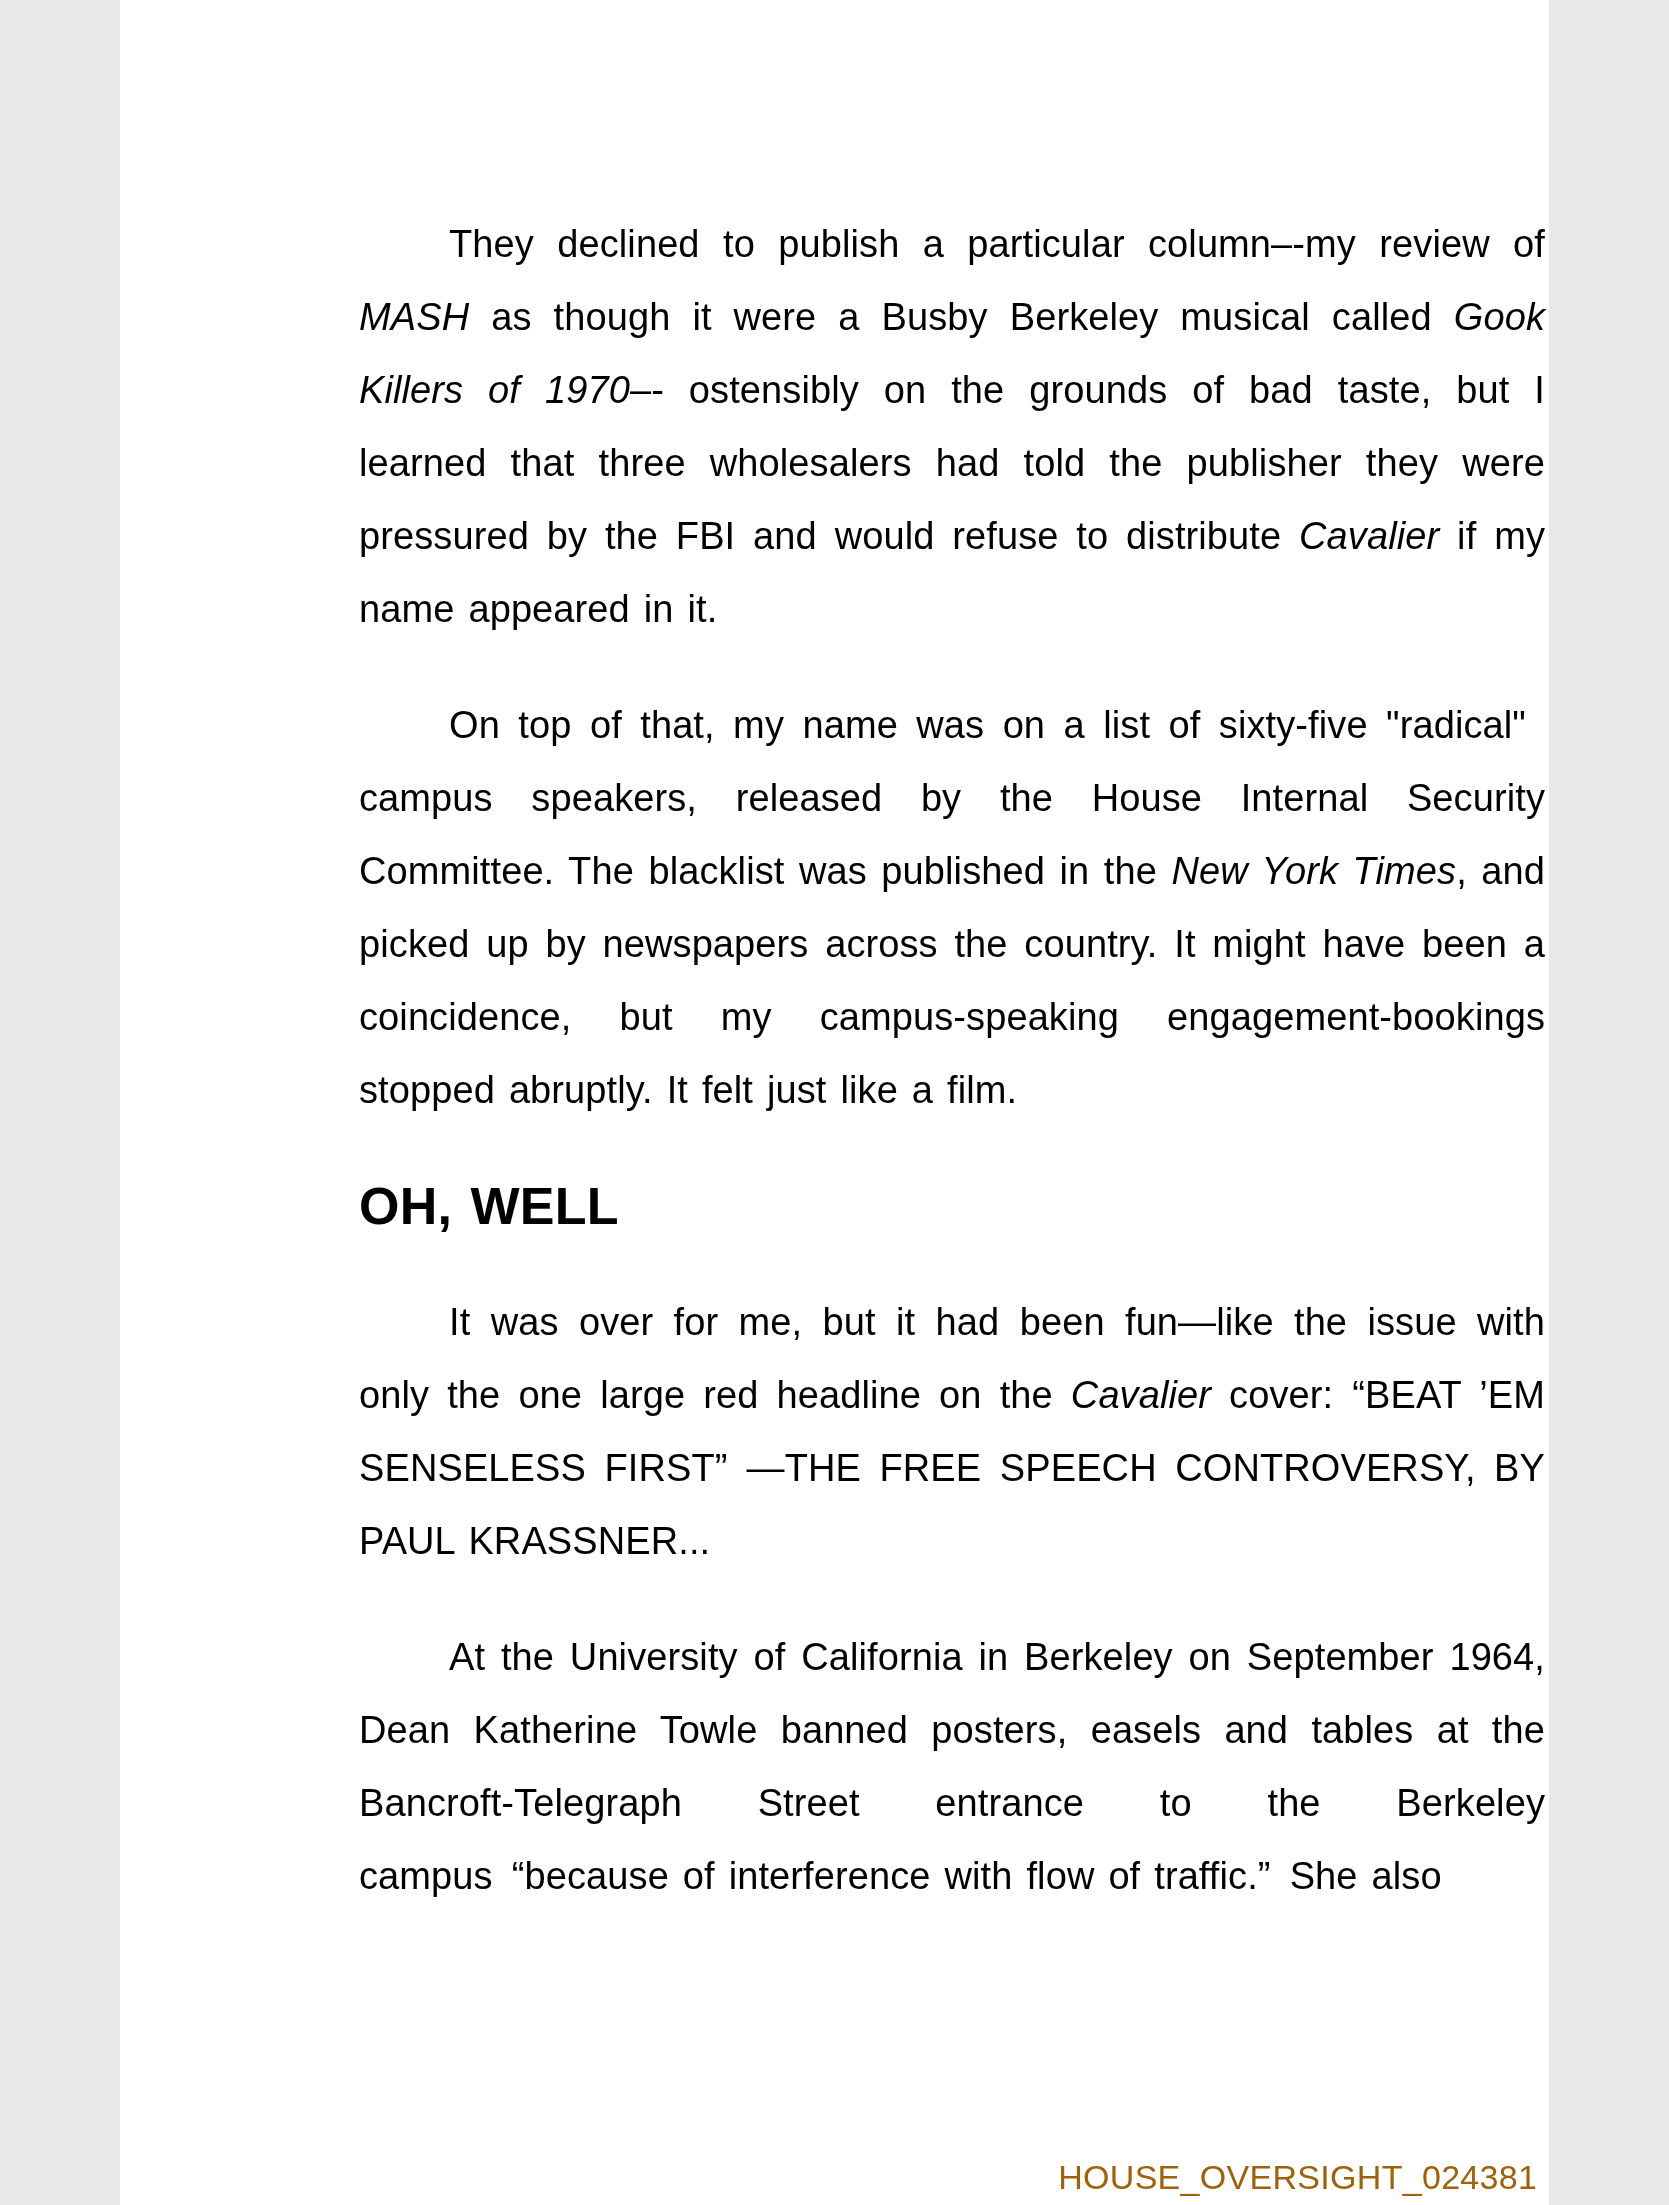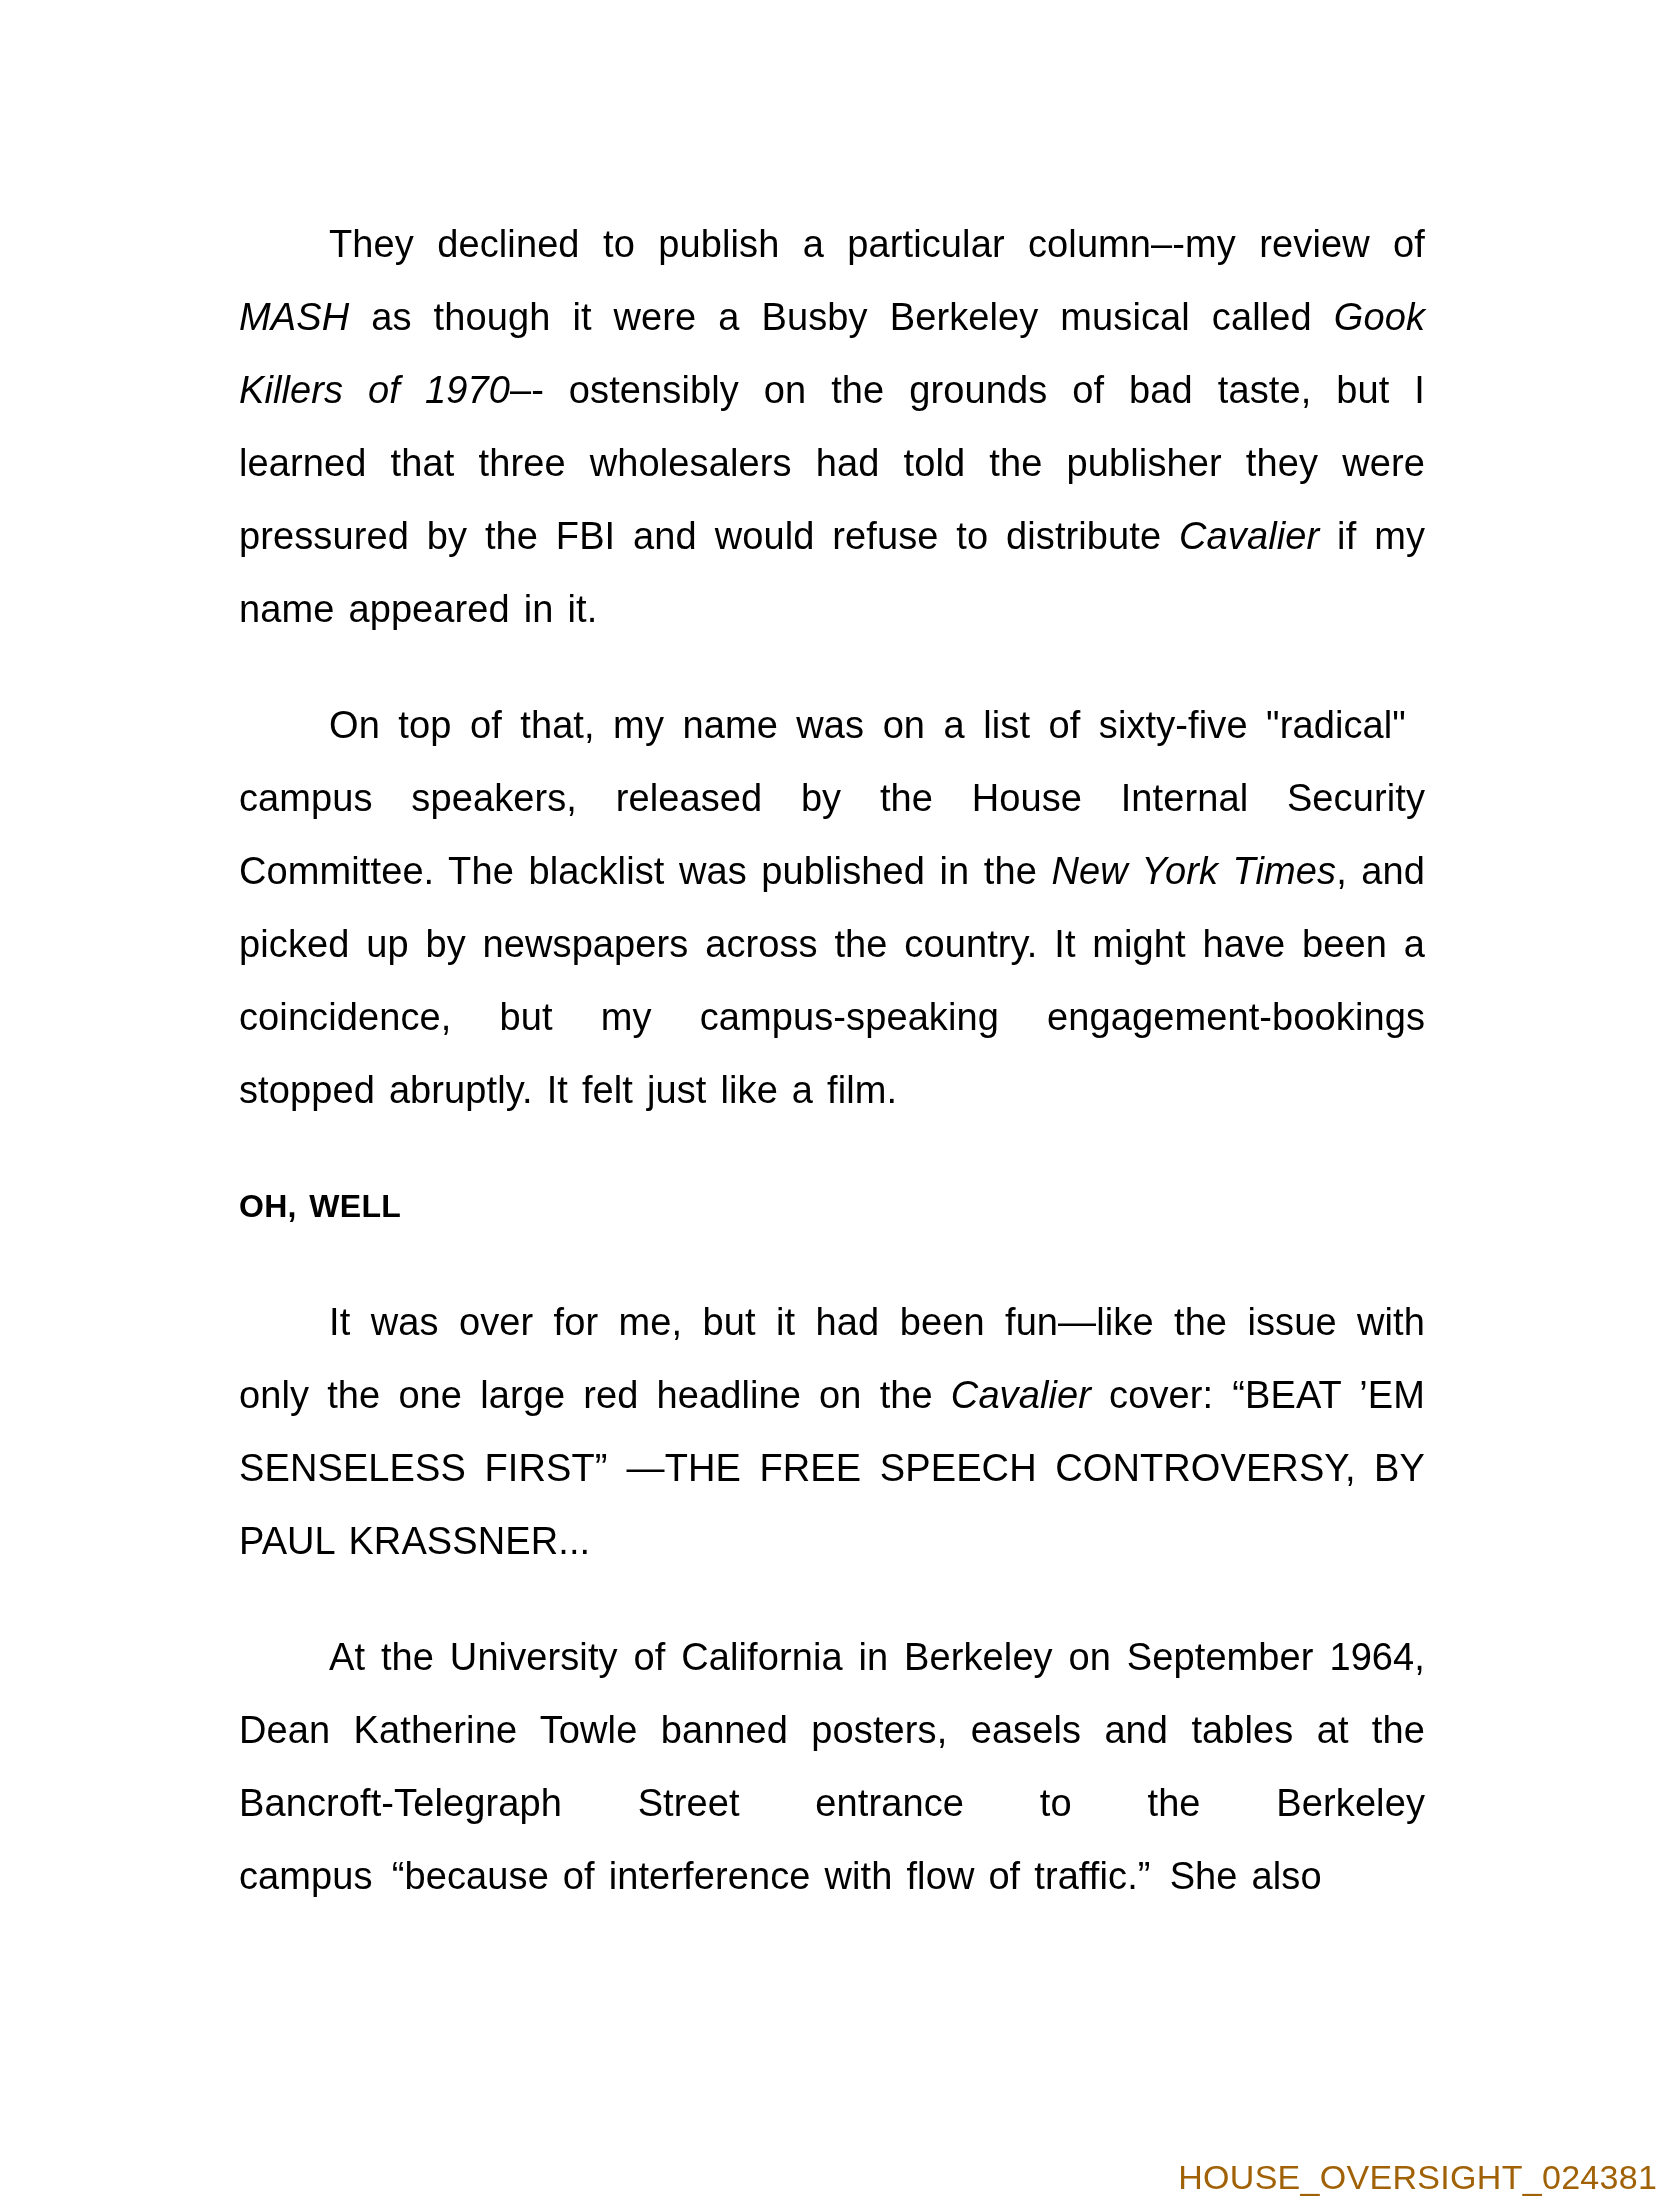--- a/index.html
+++ b/index.html
@@ -1,18 +1,18 @@
 <!DOCTYPE html>
 <html style="font-size:10.5px"><head>
 <meta charset="utf-8">
 <style>
   html, body { margin: 0; padding: 0; background: #e8e8e8; }
   .page {
     position: relative;
-    width: 1669px;
+    width: 1429px;
     height: 2205px;
     margin: 0 auto;
     background: #ffffff;
     color: #000000;
     font-family: "Liberation Sans", sans-serif;
     overflow: hidden;
   }
   .doc {
     position: absolute;
     left: 239px;
@@ -23,21 +23,21 @@
     text-align: justify;
     word-spacing: 3.3px;
     letter-spacing: 0.1px;
   }
   .doc p.paragraph {
     margin: 0 0 43px 0;
   }
   .doc p.indent { text-indent: 90px; }
   .doc h2.heading {
     margin: 0 0 43px 0;
-    font-size: 32px;
+    font-size: 52px;
     line-height: 73px;
     font-weight: bold;
     text-align: left;
     letter-spacing: 0.3px;
   }
   .doc i { font-style: italic; }
   .footer {
     position: absolute;
     right: 11.8px;
     bottom: 9.2px;

